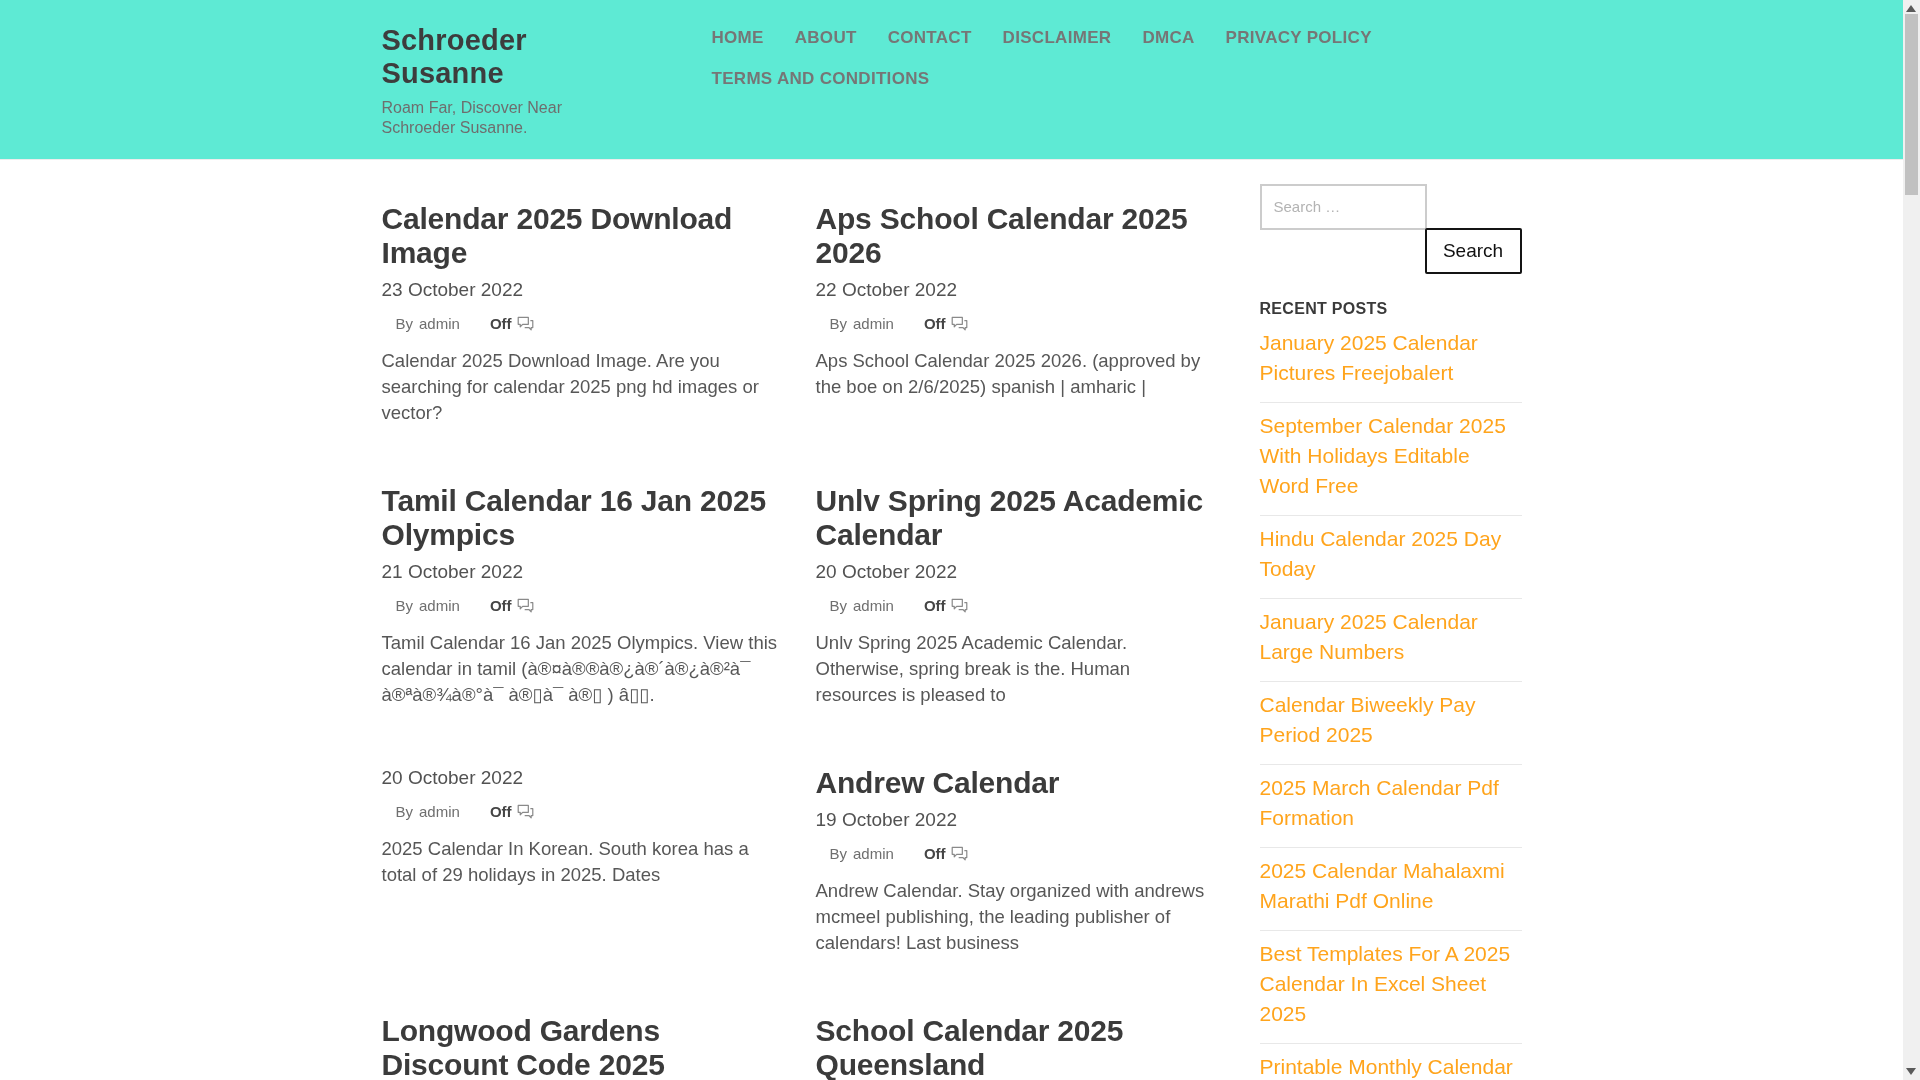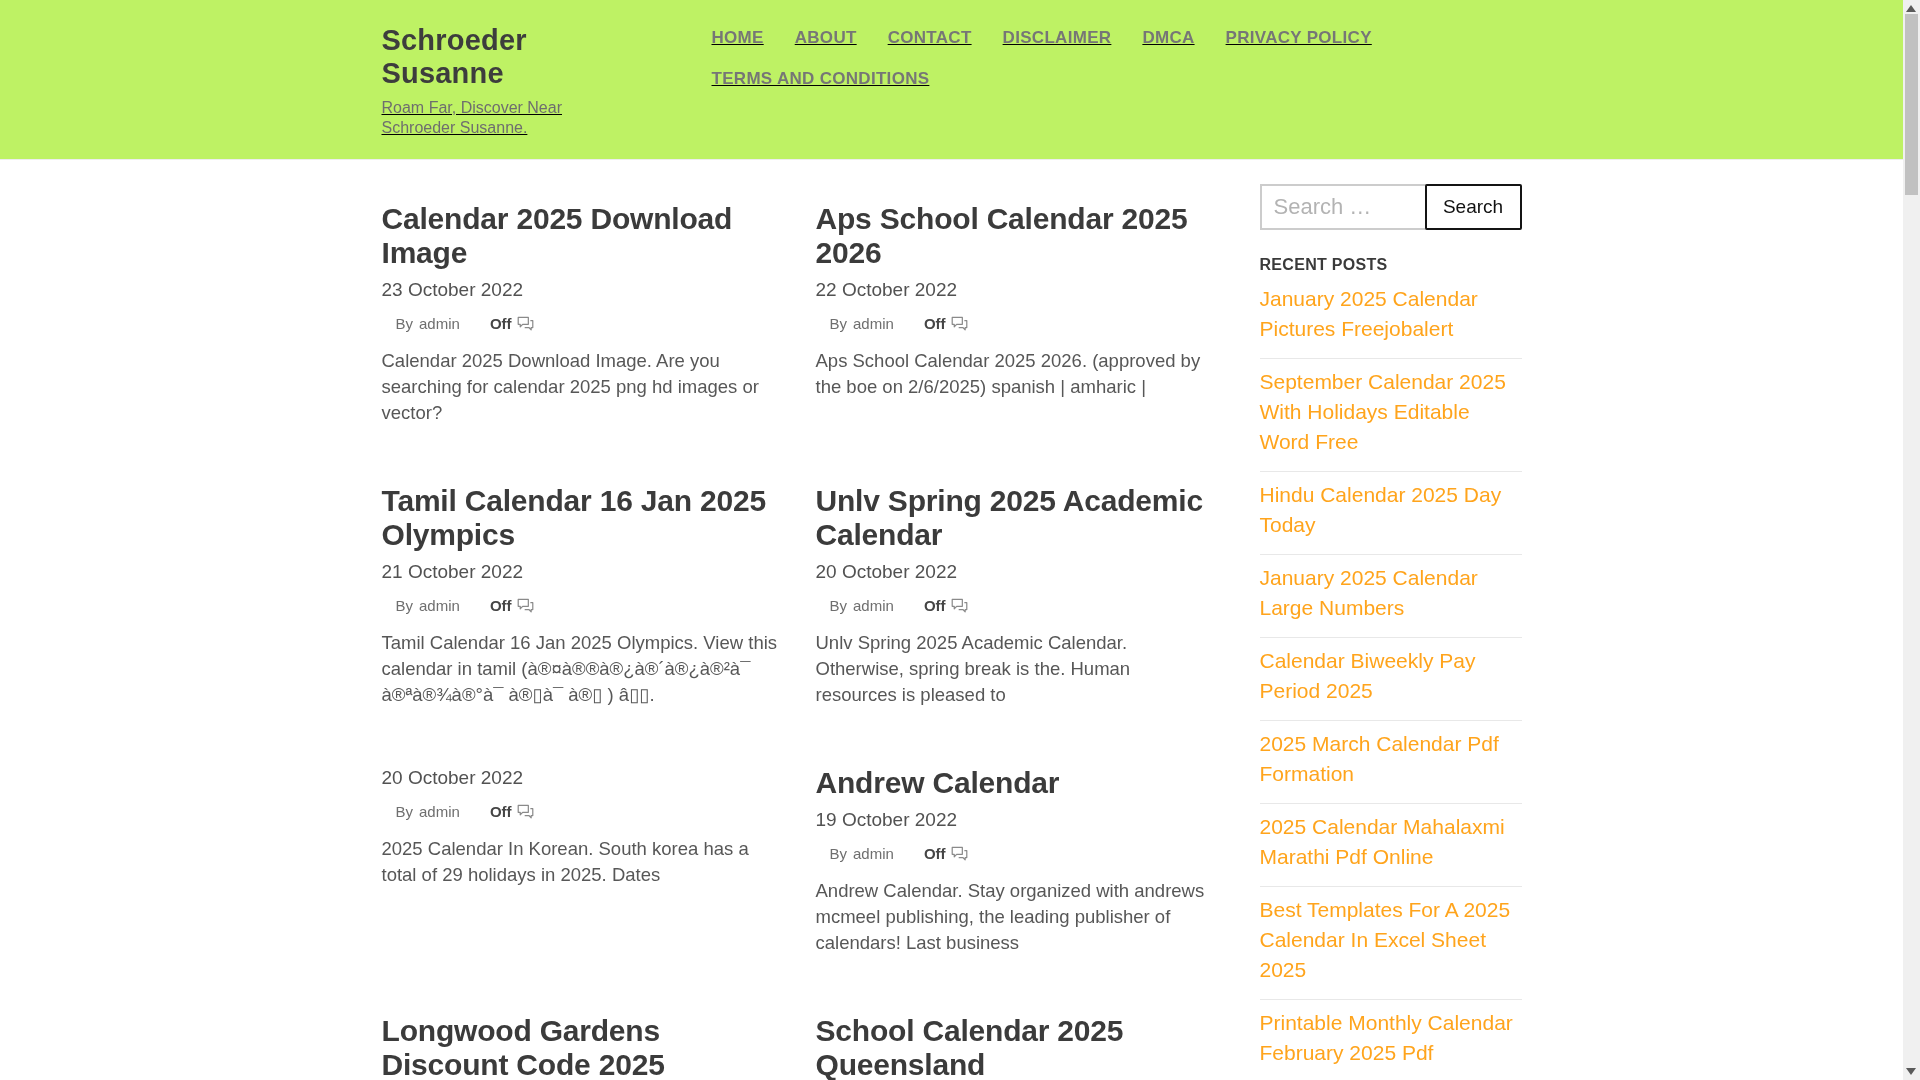--- a/index.html
+++ b/index.html
@@ -3,21 +3,21 @@
 <meta charset="utf-8">
 <title>Schroeder Susanne</title>
 <style>
   * { margin:0; padding:0; box-sizing:border-box; }
   html,body { width:1920px; height:1080px; overflow:hidden; background:#ffffff;
               font-family:"Liberation Sans", sans-serif; }
   .page { width:1903px; }
   .container { width:1140px; margin:0 auto; }
 
   
-  .site-header { border-bottom:1px solid #ededed; background:#bef264;text-decoration:underline; }
+  .site-header { border-bottom:1px solid #ededed; background:#5eead4; }
   .header-inner { display:flex; align-items:flex-start; padding:24px 0 20px; }
   .branding { width:250px; }
   .site-title { font-size:29px; font-weight:bold; color:#3d3d3d; line-height:1.15;
                 letter-spacing:.2px; text-decoration:none; display:inline-block; cursor:pointer; }
   .tagline { font-size:16px; color:#6e6e6e; margin-top:7px; line-height:1.28; width:232px; }
   .main-nav { margin-left:80px; width:700px; }
   .nav-list { list-style:none; display:flex; flex-wrap:wrap; column-gap:31px; row-gap:13px; }
   .nav-list li { line-height:28px; }
   .nav-list a { font-size:17px; font-weight:bold; color:#767676; letter-spacing:.3px;
                 text-decoration:none; cursor:pointer; }
@@ -37,26 +37,26 @@
   .meta-by { margin-right:6px; }
   .meta-author { color:#6f6f6f; text-decoration:none; cursor:pointer; margin-right:30px; }
   .meta-comments { font-weight:bold; color:#454545; margin-right:5px; }
   .comments-icon { display:inline-flex; align-items:center; }
   .post-excerpt { font-size:18.5px; line-height:26px; color:#575757; margin-top:14px; }
 
   
   .sidebar { width:262px; margin-left:48px; }
   .search-form { display:flex; }
   .search-input { flex:1; height:46px; border:2px solid #cccccc; padding:0 12px;
-                  font-size:22px; color:#333; font-family:"Liberation Sans",sans-serif;
+                  font-size:15px; color:#333; font-family:"Liberation Sans",sans-serif;
                   min-width:0; outline:none; }
   .search-input::placeholder { color:#b3b3b3; }
   .search-btn { width:97px; height:46px; border:2px solid #141414; background:#ffffff;
                 font-size:19px; color:#111; font-family:"Liberation Sans",sans-serif;
-                margin-left:-2px; cursor:pointer; border-radius:2px; }
+                margin-left:-2px; cursor:pointer; border-radius:2px;margin-top:44px; }
   .widget-title { font-size:16px; font-weight:bold; color:#3a3a3a; letter-spacing:.3px;
                   margin:26px 0 2px; }
   .recent-list { list-style:none; }
   .recent-list li { padding:8px 0 14px; border-bottom:1px solid #e8e8e8; }
   .recent-list a { color:#ffa41c; font-size:21px; line-height:30px; text-decoration:none;
                    cursor:pointer; display:block; }
 
   
   .scrollbar { position:fixed; top:0; right:0; width:17px; height:1080px; background:#f0f0f0; }
   .sb-up, .sb-down { position:absolute; left:3px; width:0; height:0;

